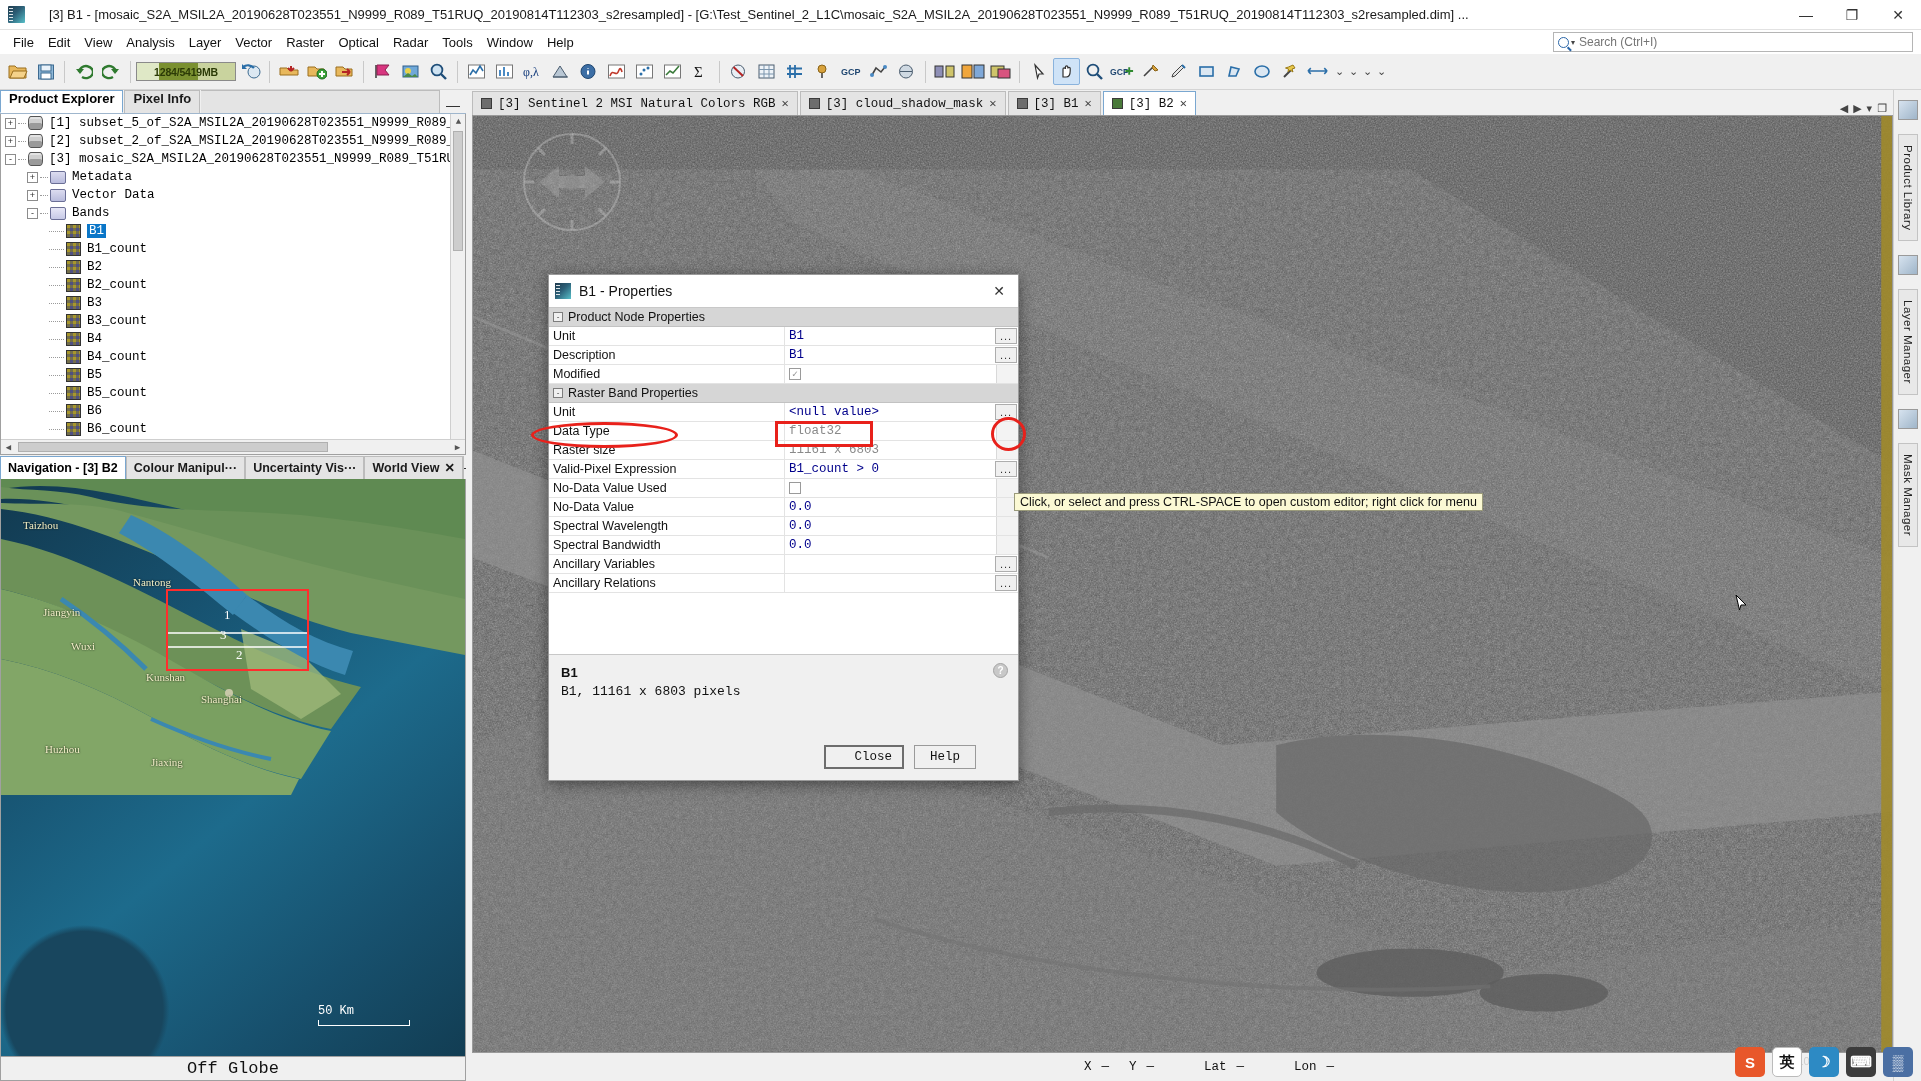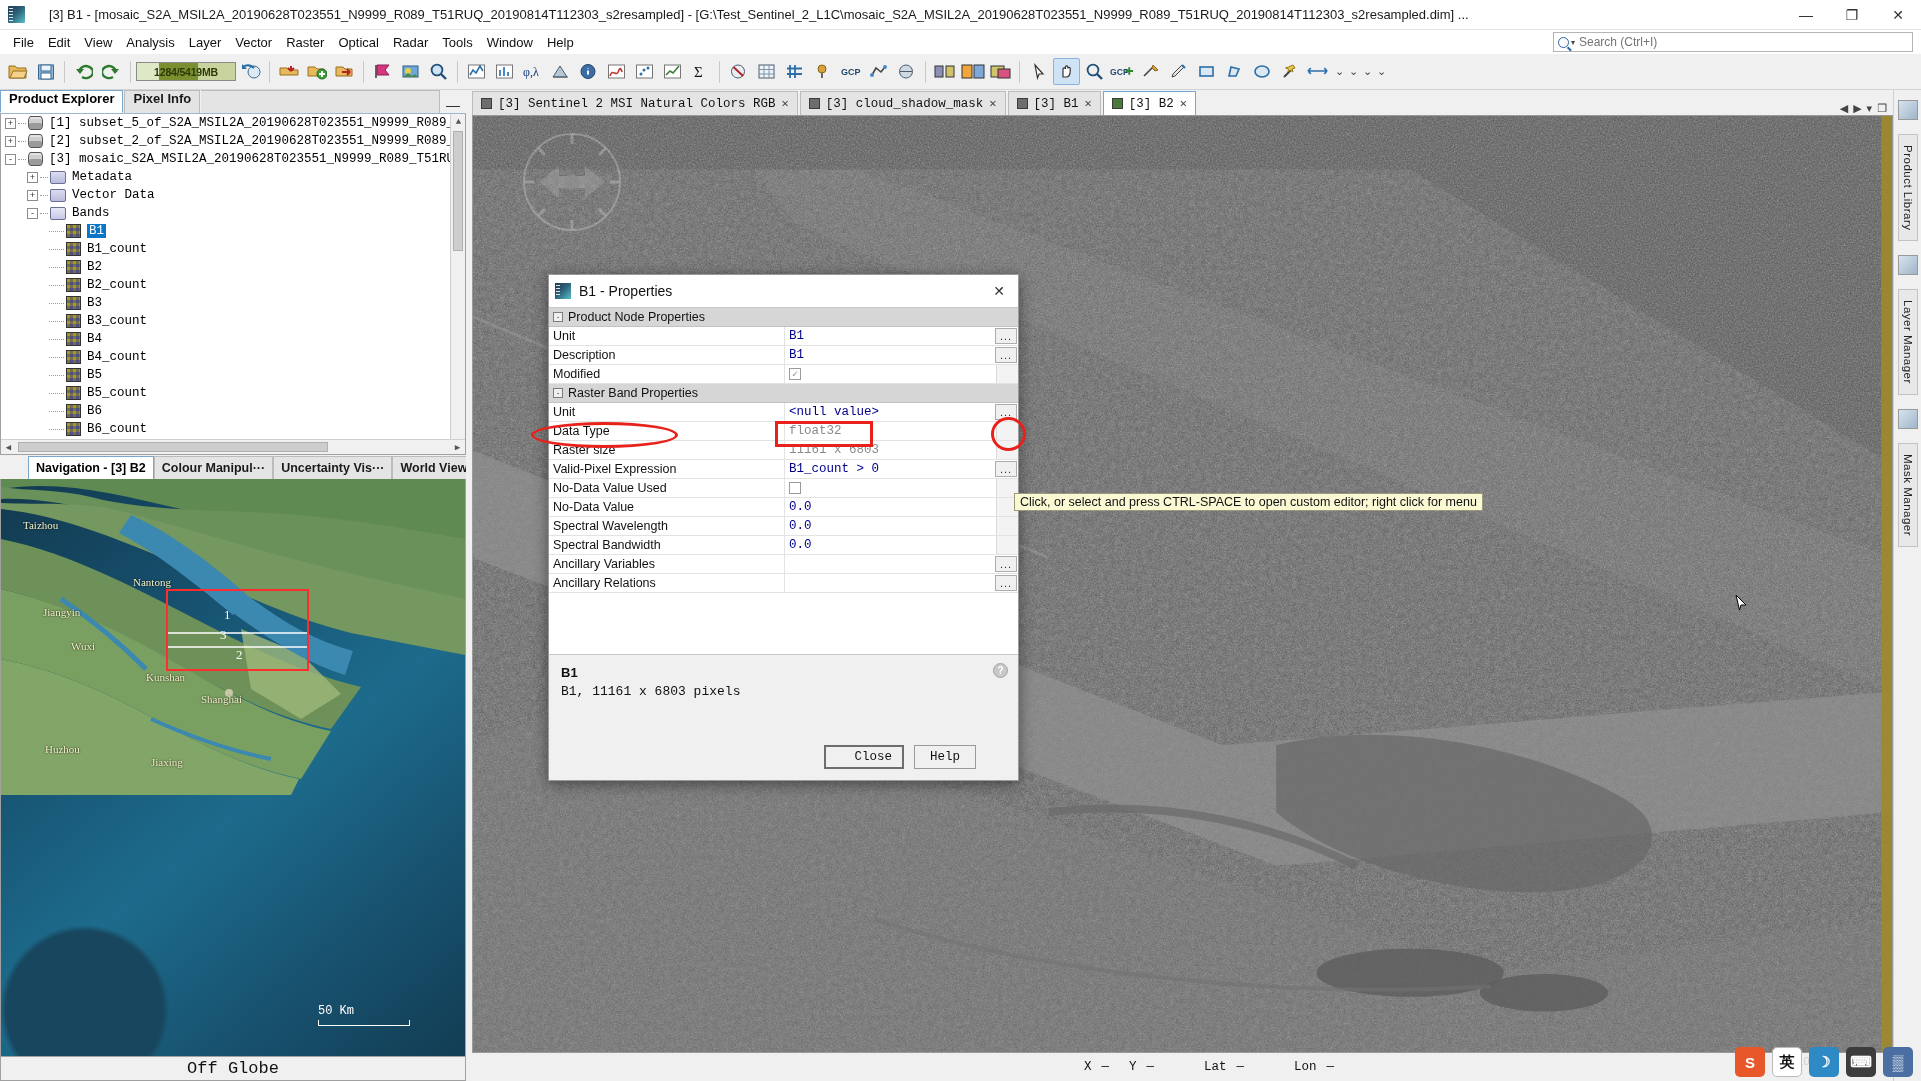--- a/index.html
+++ b/index.html
@@ -89,21 +89,21 @@
   .indent1{width:22px;flex:none;} .indent2{width:44px;flex:none;}
   .hscroll{position:absolute;left:0;bottom:0;right:0;height:15px;background:#f0f0f0;border-top:1px solid #cfcfcf;display:flex;align-items:center;}
   .hs-arrow{width:15px;height:14px;display:flex;align-items:center;justify-content:center;font-size:9px;color:#555;background:#f0f0f0;}
   .hs-track{flex:1;height:14px;background:#f0f0f0;position:relative;}
   .hs-thumb{position:absolute;left:2px;top:2px;width:310px;height:10px;background:#cdcdcd;border:1px solid #b0b0b0;}
   .vscroll{position:absolute;right:0;top:0;bottom:15px;width:15px;background:#f0f0f0;border-left:1px solid #cfcfcf;}
   .vs-arrow{width:15px;height:15px;display:flex;align-items:center;justify-content:center;font-size:9px;color:#555;}
   .vs-thumb{position:absolute;left:2px;top:17px;width:10px;height:120px;background:#cdcdcd;border:1px solid #b0b0b0;}
 
   
-  .navtabs { height:24px; display:flex; align-items:center; background:#f0f0f0;padding-left:28px;}
+  .navtabs { height:24px; display:flex; align-items:center; background:#f0f0f0;}
   .ntab { height:23px; padding:0 7px; display:flex;align-items:center;gap:5px;
           font-size:12.5px; font-weight:bold; color:#1a1a1a; background:#e4e4e4;
           border:1px solid #bcbcbc; border-bottom:none; white-space:nowrap;}
   .ntab.sel{background:#fff;border-color:#7aa7d0;color:#000;}
   .navbody { flex:1; border:1px solid #a0a0a0; border-top:none; background:#0e2a3a; position:relative; overflow:hidden;}
   .worldmap{position:absolute;inset:0;background:
       radial-gradient(circle at 18% 92%,#18465e 0 12%,transparent 13%),
       linear-gradient(140deg,#12394f 0%,#175270 30%,#1d6b8c 55%,#17506d 80%,#123d53 100%);}
   .citylabel{position:absolute;color:#f3f1c8;font-size:11px;font-family:"Liberation Serif",serif;text-shadow:0 0 2px #000;}
   .roi{position:absolute;border:2px solid #ff2d2d;}

